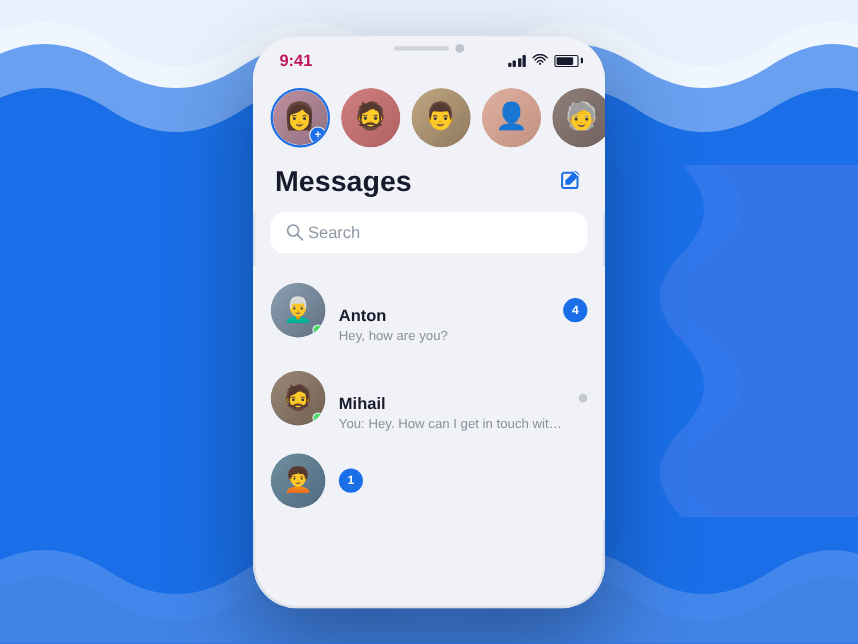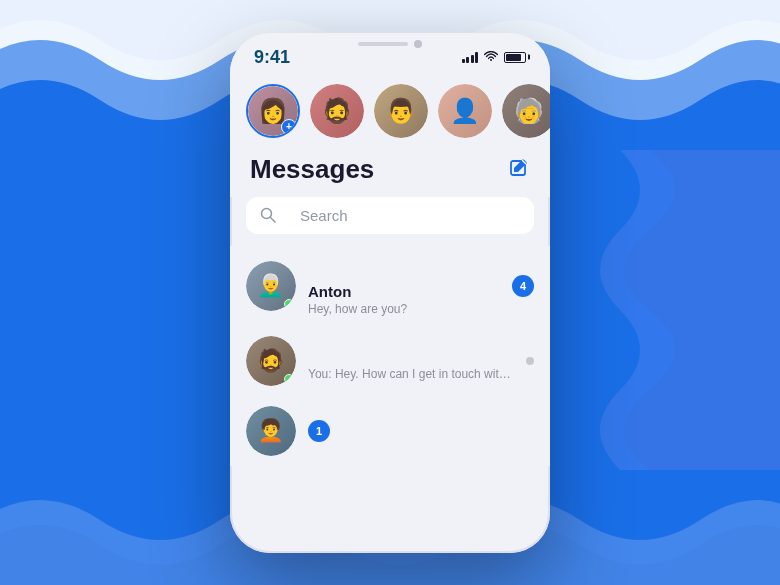--- a/index.html
+++ b/index.html
@@ -44,23 +44,23 @@
     
     .phone-status-bar {
       display: flex;
       justify-content: space-between;
       align-items: center;
       padding: 14px 24px 8px;
       background: #f0f2f8;
     }
 
     .status-time {
-      font-size: 18px;
+      font-size: 15px;
       font-weight: 600;
-      color: #0c4a6e;
+      color: #be185d;
     }
 
     .status-icons {
       display: flex;
       align-items: center;
       gap: 4px;
     }
 
     .signal-bars {
       display: flex;
@@ -223,21 +223,21 @@
     }
 
     
     .search-bar {
       margin: 0 16px 12px;
       background: #ffffff;
       border-radius: 12px;
       display: flex;
       align-items: center;
       padding: 10px 14px;
-      gap: 24px;
+      gap: 4px;
     }
 
     .search-icon-svg {
       color: #9098a5;
       flex-shrink: 0;
     }
 
     .search-placeholder {
       font-size: 15px;
       color: #9098a5;
@@ -427,20 +427,21 @@
         </div>
         <div class="unread-badge">4</div>
       </div>
 
       <div class="conv-item">
         <div class="conv-avatar">
           <div class="av-mihail" style="width:100%;height:100%;border-radius:50%;display:flex;align-items:center;justify-content:center;font-size:22px;">🧔</div>
           <div class="online-dot"></div>
         </div>
         <div class="conv-info">
+          <div class="conv-name">Mihail</div>
           <div class="conv-preview">You: Hey. How can I get in touch with...</div>
         </div>
         <div class="unread-dot"></div>
       </div>
 
       <div class="conv-item">
         <div class="conv-avatar">
           <div class="av-andrew" style="width:100%;height:100%;border-radius:50%;display:flex;align-items:center;justify-content:center;font-size:22px;">🧑‍🦱</div>
         </div>
         <div class="unread-badge">1</div>

